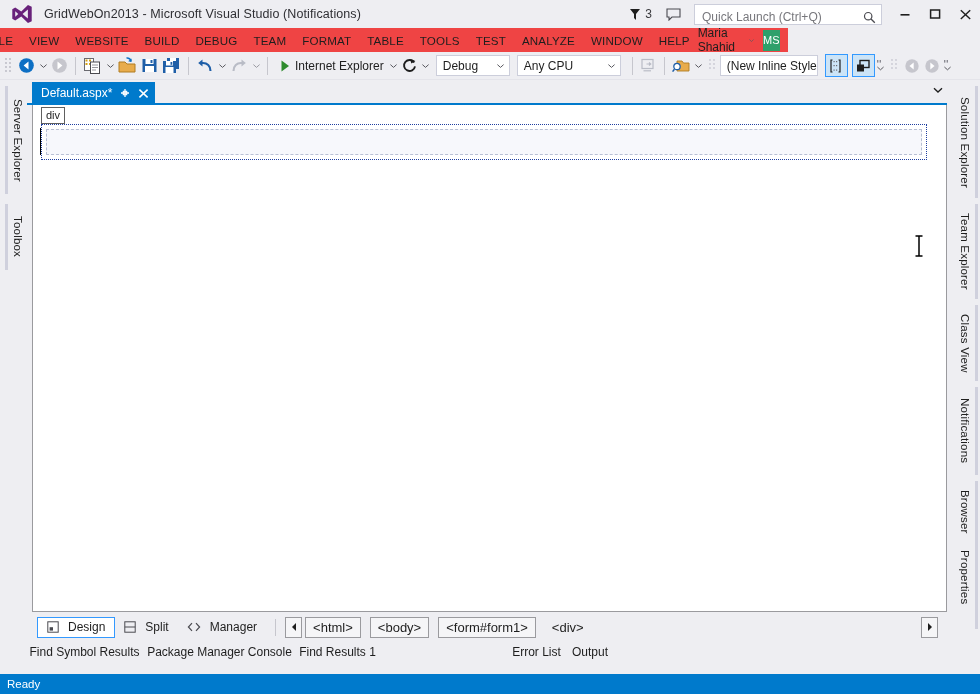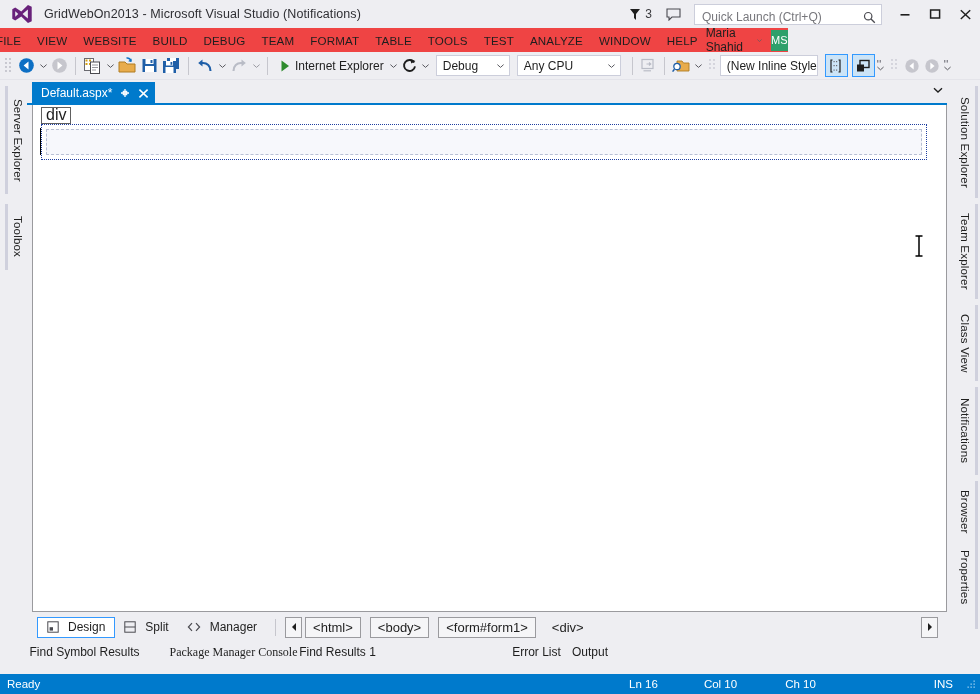--- a/index.html
+++ b/index.html
@@ -52,21 +52,21 @@
     font-size: 11.6px; color: #1e1e1e; padding: 3px 8px 3px 8px; white-space: nowrap;
     letter-spacing: 0.15px;
   }
   .menu-item:first-child { margin-left: 6px; }
   .user-zone { margin-left: auto; display: flex; align-items: center; }
   .user-name { font-size: 12px; color: #1e1e1e; }
   .user-caret { margin: 0 9px 0 7px; }
   .user-avatar {
     width: 21px; height: 21px; background: #2ea06b; color: #ffffff;
     font-size: 11px; display: flex; align-items: center; justify-content: center;
-    letter-spacing: 0.3px;
+    margin-right: 8px; letter-spacing: 0.3px;
   }
 
   
   .toolbar {
     position: absolute; left: 0; top: 52px; width: 980px; height: 28px;
     background: #eeeef2; display: flex; align-items: center;
     border-bottom: 1px solid #e4e4ea;
   }
   .grip { width: 9px; height: 18px; margin: 0 3px 0 4px; }
   .tb-btn { display: flex; align-items: center; justify-content: center; height: 24px;
@@ -139,21 +139,21 @@
   .tab-icon { margin-left: 7px; display:flex; align-items:center; }
   .tabstrip-caret {
     position: absolute; right: 4px; top: 4px;
   }
   .editor-surface {
     position: absolute; left: 5px; top: 23px; width: 915px; height: 507px;
     background: #ffffff; border: 1px solid #9a9a9e; border-top: none;
   }
   .tag-chip {
     position: absolute; left: 8px; top: 2px; background: #ffffff;
-    border: 1px solid #606060; font-size: 16px; color: #1e1e1e;
+    border: 1px solid #606060; font-size: 11px; color: #1e1e1e;
     padding: 0px 4px 1px 4px; line-height: 14px;
   }
   .div-outer {
     position: absolute; left: 8px; top: 19px; width: 886px; height: 36px;
     border: 1px dotted #1f3fa0; background: #ffffff;
     padding: 3px;
   }
   .div-inner {
     position: absolute; left: 4px; top: 4px; width: 876px; height: 26px;
     border: 1px dashed #b8bfd4; background: #f7f8fc;
@@ -654,51 +654,35 @@
         </svg>
       </div>
     </div>
   </div>
 
   <div class="bottom-dock">
     <div class="btab" style="left:30px; width:109px;">
       <span class="btab-label">Find Symbol Results</span>
       <div class="btab-underline"></div>
     </div>
-    <div class="btab" style="left:163px; width:141px;font-family:Liberation Serif, serif;">
+    <div class="btab" style="left:149px; width:141px;">
       <span class="btab-label">Package Manager Console</span>
       <div class="btab-underline"></div>
     </div>
     <div class="btab" style="left:299px; width:77px;">
       <span class="btab-label">Find Results 1</span>
       <div class="btab-underline"></div>
     </div>
     <div class="btab" style="left:512px; width:49px;">
       <span class="btab-label">Error List</span>
       <div class="btab-underline"></div>
     </div>
     <div class="btab" style="left:570px; width:40px;">
       <span class="btab-label">Output</span>
       <div class="btab-underline"></div>
     </div>
   </div>
 
   <div class="statusbar">
     <span class="status-ready">Ready</span>
-    <div class="status-right">
-      <span class="status-cell sb-ln">Ln 16</span>
-      <span class="status-cell sb-col">Col 10</span>
-      <span class="status-cell sb-ch">Ch 10</span>
-      <span class="status-cell sb-ins">INS</span>
-      <svg width="9" height="9" viewBox="0 0 9 9" style="margin-right:4px;">
-        <g fill="#9fd3f2">
-          <rect x="6.5" y="0.5" width="1.3" height="1.3"></rect>
-          <rect x="3.5" y="3.5" width="1.3" height="1.3"></rect>
-            <rect x="6.5" y="3.5" width="1.3" height="1.3"></rect>
-          <rect x="0.5" y="6.5" width="1.3" height="1.3"></rect>
-            <rect x="3.5" y="6.5" width="1.3" height="1.3"></rect>
-          <rect x="6.5" y="6.5" width="1.3" height="1.3"></rect>
-        </g>
-      </svg>
-    </div>
   </div>
 
 </div>
 
 </body></html>

